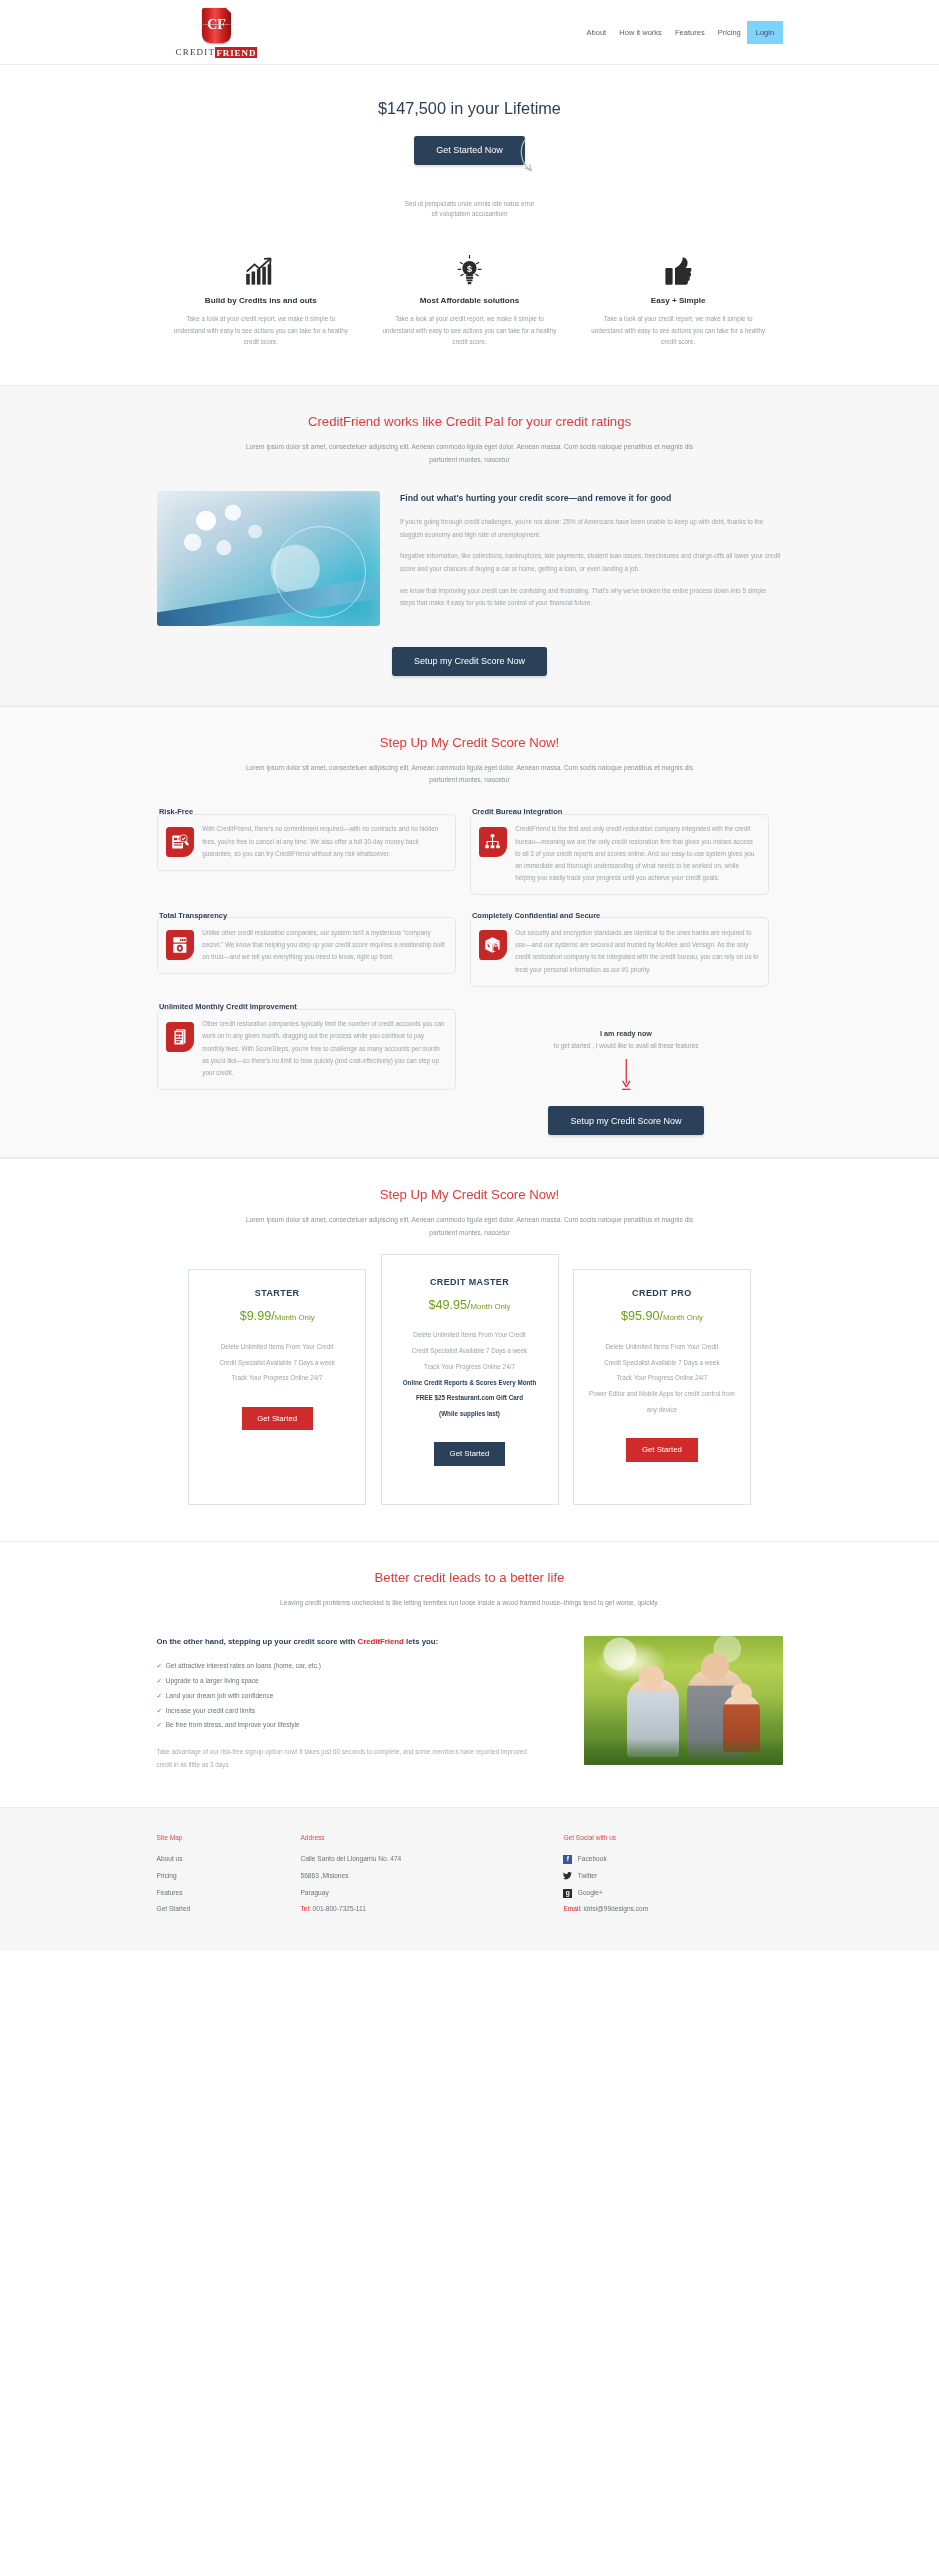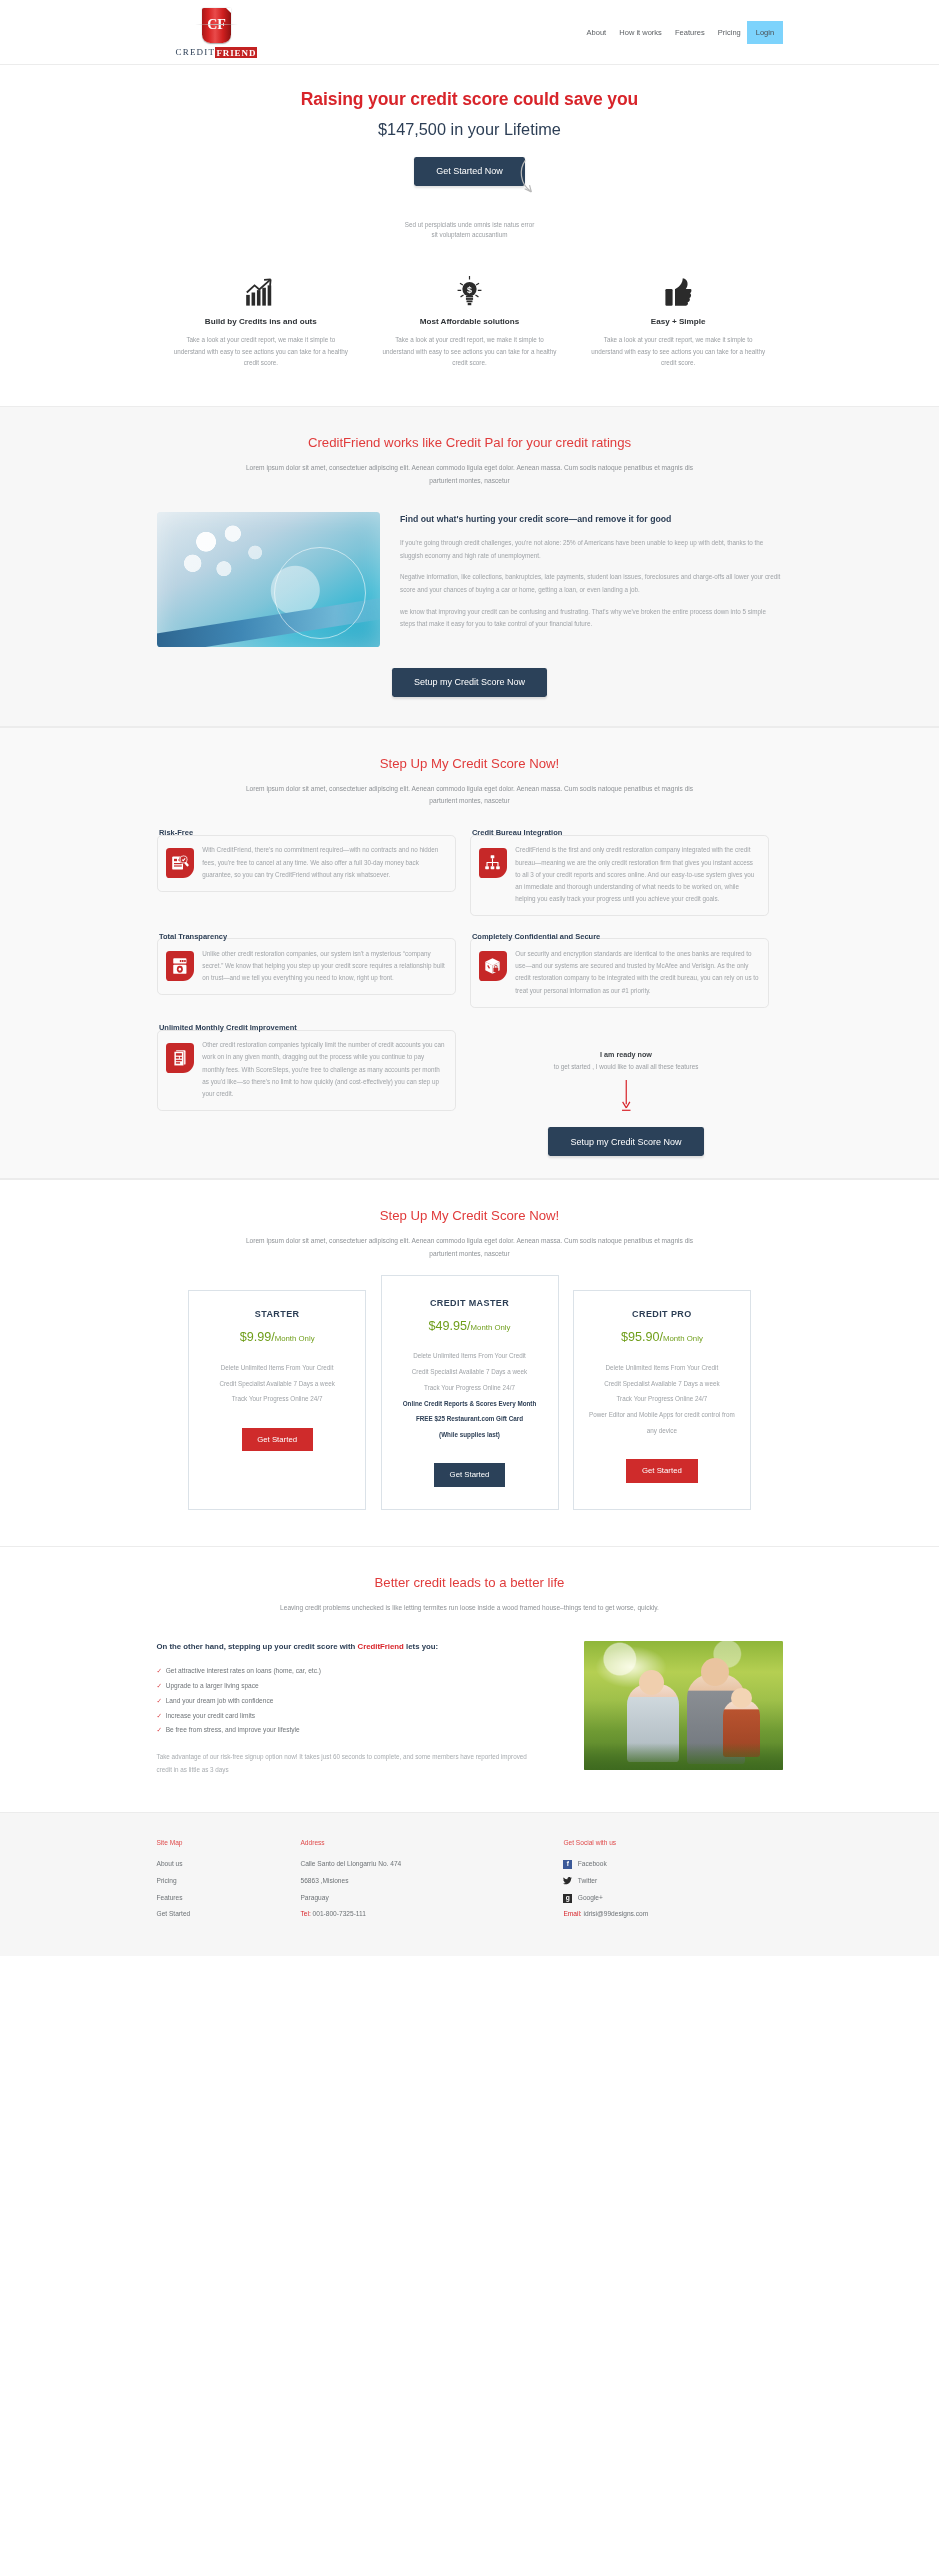--- a/index.html
+++ b/index.html
@@ -132,21 +132,21 @@
   .ready-box .r1 { color:#3c4145; font-size: 7.2px; font-weight:700; }
   .ready-box .r2 { color:#9a9ea2; font-size: 6.3px; margin-top: 4.8px; }
   .down-arrow { margin: 9.6px auto 11px; }
 
   
   .plans { display:flex; justify-content:center; align-items:flex-start; gap: 0px; padding: 30px 0 36px; }
   .plan {
     width: 178px; background:#fff; border:0.6px solid #dbe2e8; text-align:center;
     padding: 18px 13.2px 18px; margin: 0 7.2px; align-self: stretch;
   }
-  .plan.featured { margin-top: -15.7px; padding-top: 22px; padding-bottom: 22px; }
+  .plan.featured { margin-top: -15.7px; padding-top: 22px; padding-bottom: 38px; }
   .plan h3 { color:#2c3e55; font-size: 9px; font-weight:700; letter-spacing:0.4px; }
   .plan .price { color:#6f9e1a; font-size: 12.6px; font-weight:400; margin-top: 11px; }
   .plan .price .per { font-size: 7.8px; }
   .plan ul { list-style:none; margin-top: 15.7px; }
   .plan li { font-size: 6.3px; color:#9fa3a7; line-height: 2.5; }
   .plan li.bold { color:#2c3e55; font-weight:700; }
   .plan .btn-wrap { margin-top: 20.5px; }
   .btn-red {
     display:inline-block; background:#cf2b2b; color:#fff; border:none; cursor:pointer;
     font-size: 7.8px; padding: 7.2px 15.7px; font-family:"Liberation Sans", sans-serif;
@@ -217,21 +217,20 @@
       <a href="#">How it works</a>
       <a href="#">Features</a>
       <a href="#">Pricing</a>
       <a href="#" class="login">Login</a>
     </nav>
   </div>
 </header>
 
 <section class="hero">
   <div class="wrap">
-    <h1>Raising your credit score could save you</h1>
     <h2>
       <b>$147,500</b><span> in your Lifetime</span>
     </h2>
     <div class="hero-cta-row">
       <svg class="arrow-curve" viewBox="0 0 84 64">
         <path d="M12 2 C 2 16, 2 40, 22 54" fill="none" stroke="#b9b9b9" stroke-width="2"></path>
         <path d="M22 54 L 11 49 M22 54 L 19 43" fill="none" stroke="#b9b9b9" stroke-width="2"></path>
       </svg>
       <button class="btn-dark">Get Started Now</button>
     </div>

